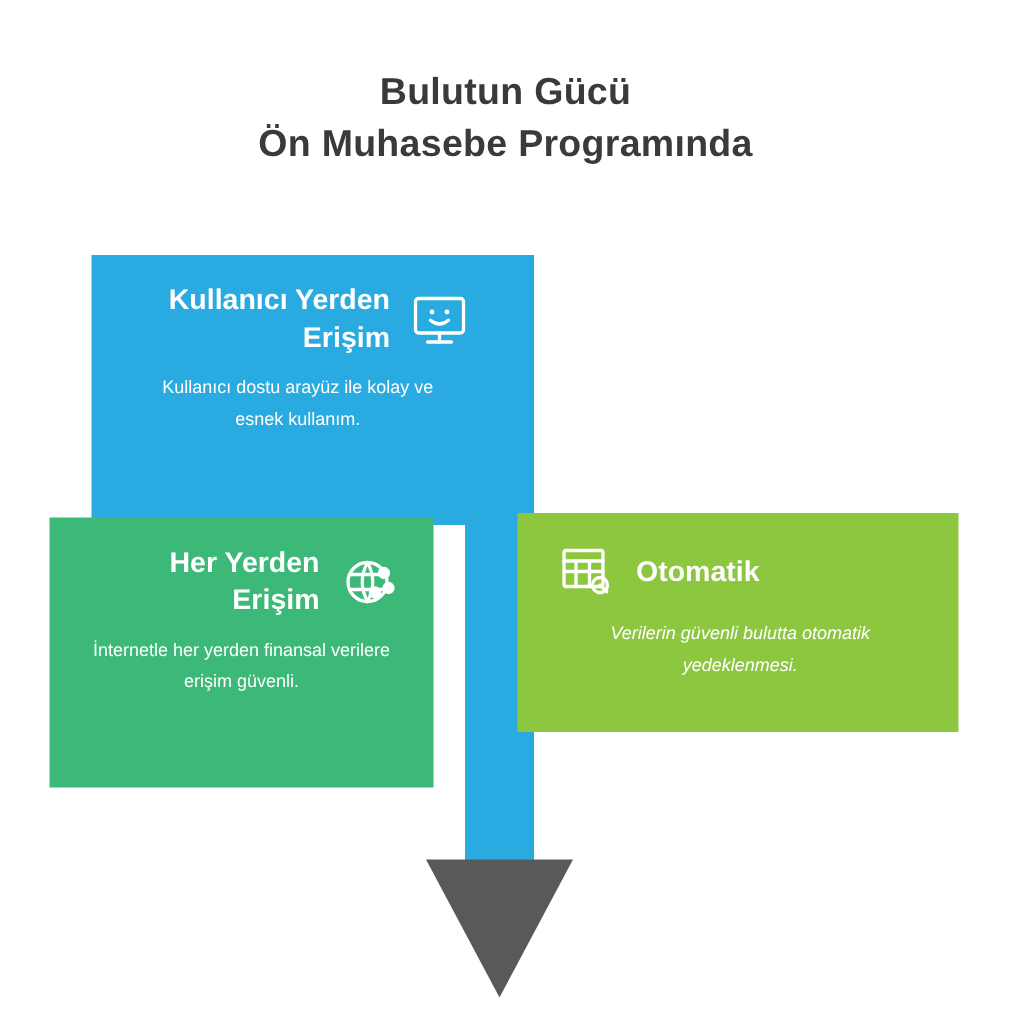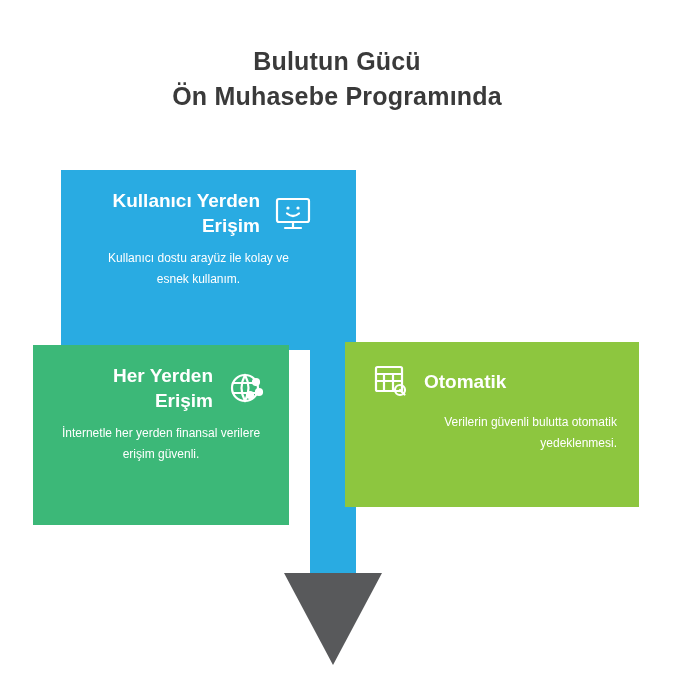--- a/index.html
+++ b/index.html
@@ -103,29 +103,29 @@
     justify-content: flex-end;
   }
   #card-access .head-title { text-align: right; }
   #card-access .body { text-align: center; padding: 0 6px; }
 
   
   #card-backup {
     left: 345px;
     top: 342px;
     width: 294px;
-    height: 165px;
+    height: 146px;
     background: #8dc63f;
     padding-left: 25px;
   }
   #card-backup .head {
     justify-content: flex-start;
   }
   #card-backup .head-title { text-align: left; }
-  #card-backup .body { text-align: right; }
+  #card-backup .body { text-align: center; font-style: italic; }
 
   .icon {
     flex: 0 0 auto;
     width: 42px;
     height: 42px;
     display: block;
   }
   .icon svg { display: block; }
 </style>
 </head>

